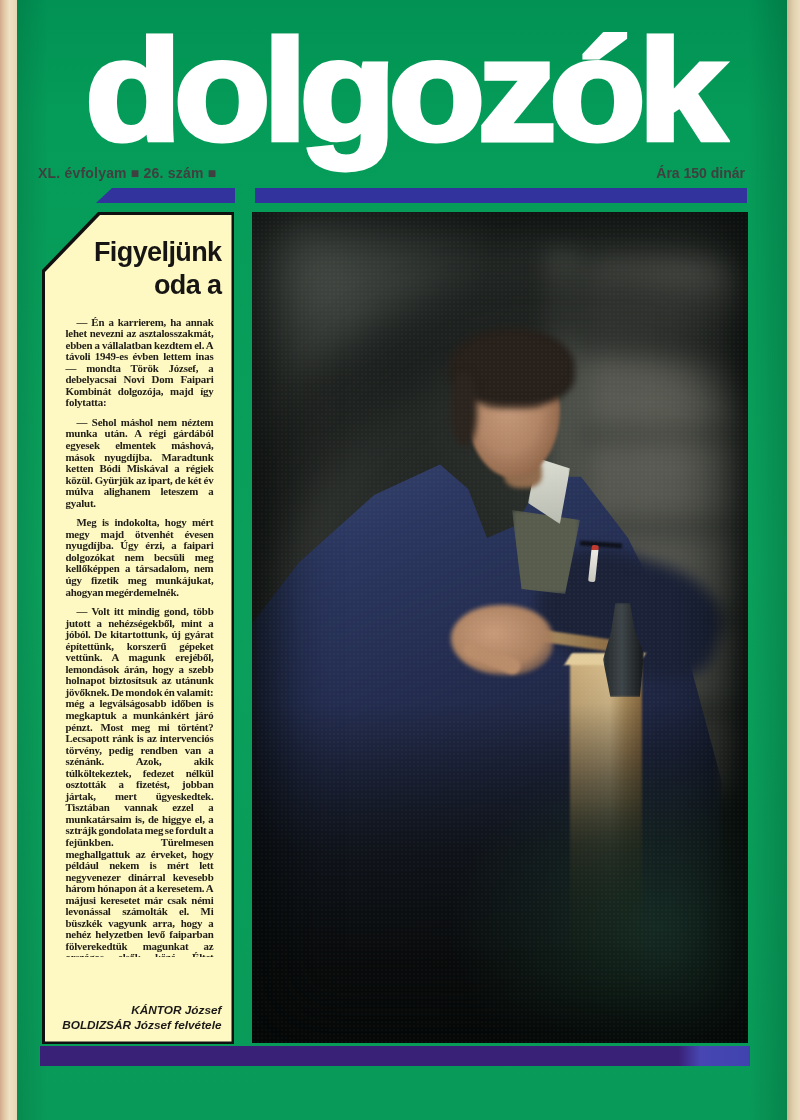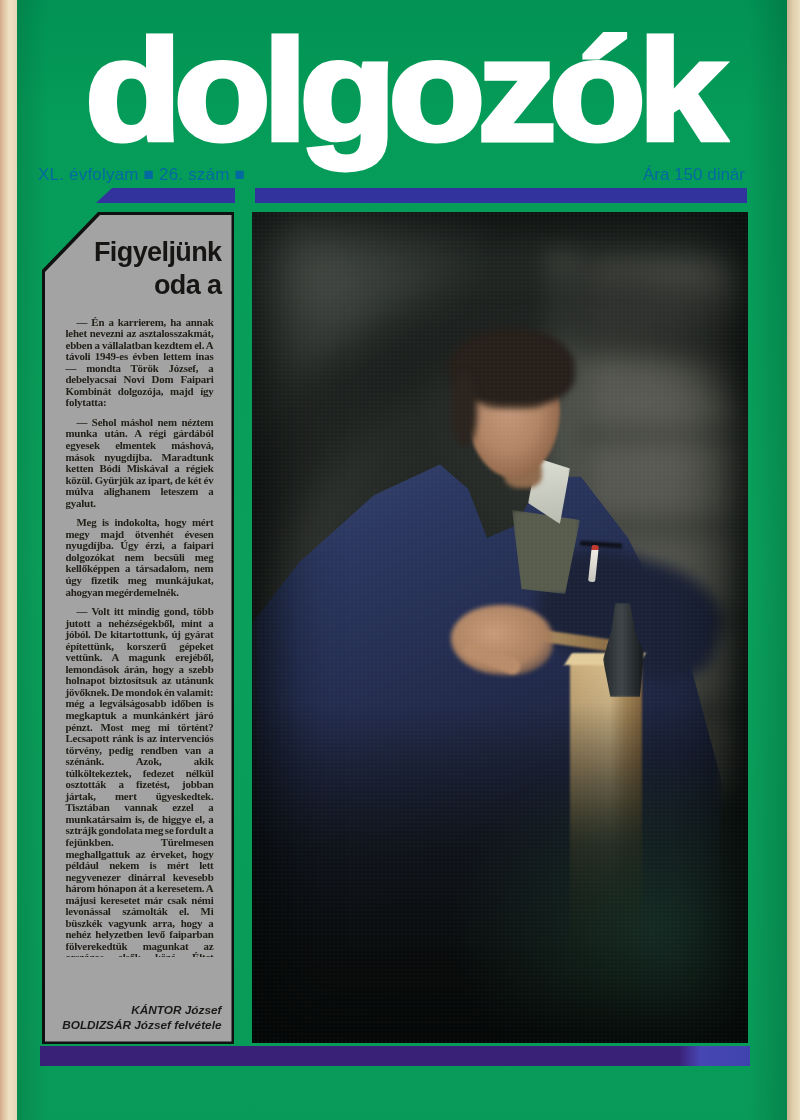--- a/index.html
+++ b/index.html
@@ -19,34 +19,34 @@
   .green:after{content:"";position:absolute;inset:0;
     background:linear-gradient(90deg,rgba(0,0,0,0.10) 0%,rgba(0,0,0,0) 4%,rgba(0,0,0,0) 95%,rgba(0,0,0,0.14) 100%);}
 
   
   .masthead{position:absolute;left:17px;top:16px;width:770px;text-align:center;
     color:#fff;font-weight:bold;font-size:143px;line-height:1.05;letter-spacing:-0.045em;
     -webkit-text-stroke:5px #ffffff;transform:scaleX(1.10);transform-origin:50% 50%;
     white-space:nowrap;}
 
   .infoline{position:absolute;left:17px;top:165px;width:770px;height:22px;
-    color:#0369a1;font-weight:normal;font-size:17px;}
+    color:#404040;font-weight:bold;font-size:14px;}
   .info-left{position:absolute;left:21px;top:0;letter-spacing:0.2px;}
   .info-center{position:absolute;left:343px;top:0;}
   .info-right{position:absolute;right:42px;top:0;}
 
   
   .bar-left{position:absolute;left:96px;top:188px;width:139px;height:15px;background:#33339e;
     clip-path:polygon(16px 0,100% 0,100% 100%,0 100%);}
   .bar-right{position:absolute;left:255px;top:188px;width:492px;height:15px;background:#33339e;}
 
   
   .article-frame{position:absolute;left:42px;top:212px;width:192px;height:832px;background:#101010;
     clip-path:polygon(56px 0,100% 0,100% 100%,0 100%,0 58px);}
-  .article-box{position:absolute;left:2.5px;top:2.5px;right:2.5px;bottom:2.5px;background:#a3a3a3;
+  .article-box{position:absolute;left:2.5px;top:2.5px;right:2.5px;bottom:2.5px;background:#fef9c3;
     clip-path:polygon(56px 0,100% 0,100% 100%,0 100%,0 58px);}
   .headline{margin:21px 10px 0 12px;text-align:right;font-weight:bold;color:#161514;
     font-size:27px;line-height:33px;letter-spacing:-0.6px;}
   .bodytext{margin:7px 10px 0 13px;height:648px;overflow:hidden;
     font-size:10.9px;line-height:11.55px;font-weight:bold;color:#232019;
     text-align:justify;letter-spacing:-0.2px;word-spacing:-0.8px;}
   .bodytext p{margin:8px;text-indent:11px;font-family:Liberation Serif, serif;}
   .credit{position:absolute;right:10px;bottom:9px;text-align:right;
     font-weight:bold;font-style:italic;font-size:11.8px;line-height:15px;color:#1c1a18;}
 

